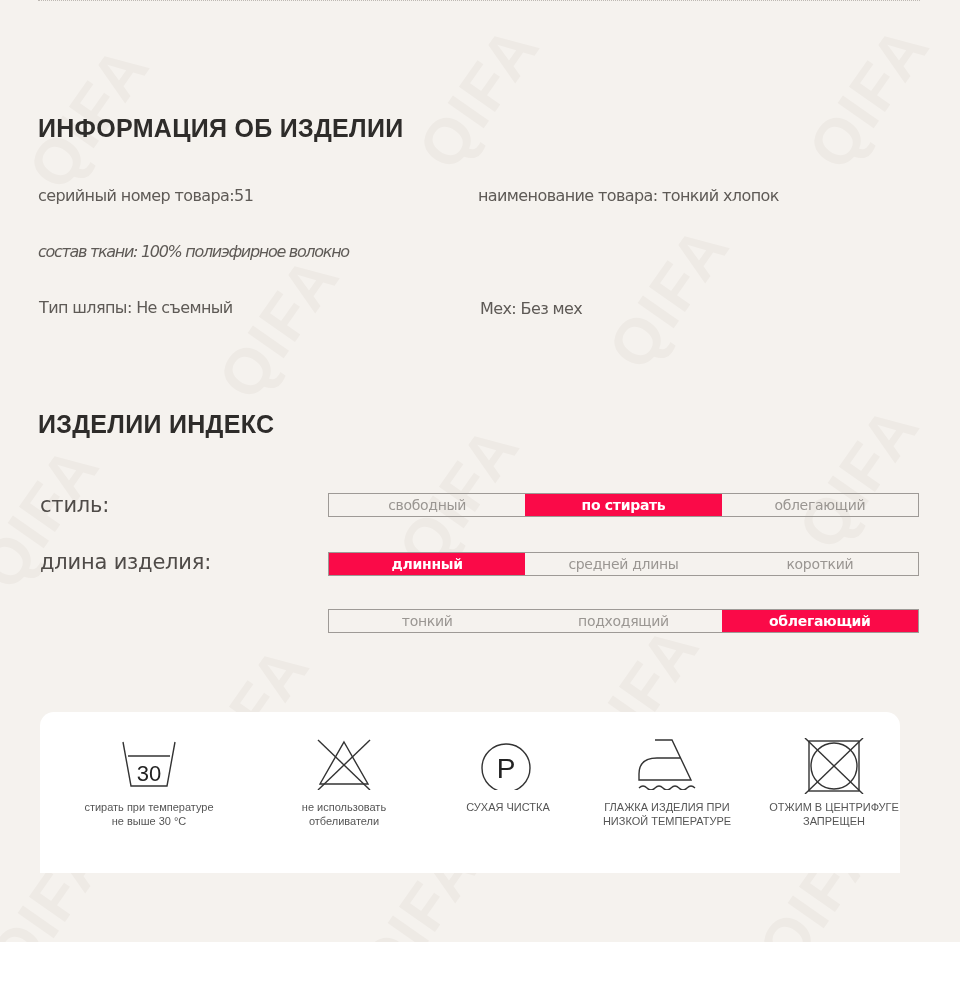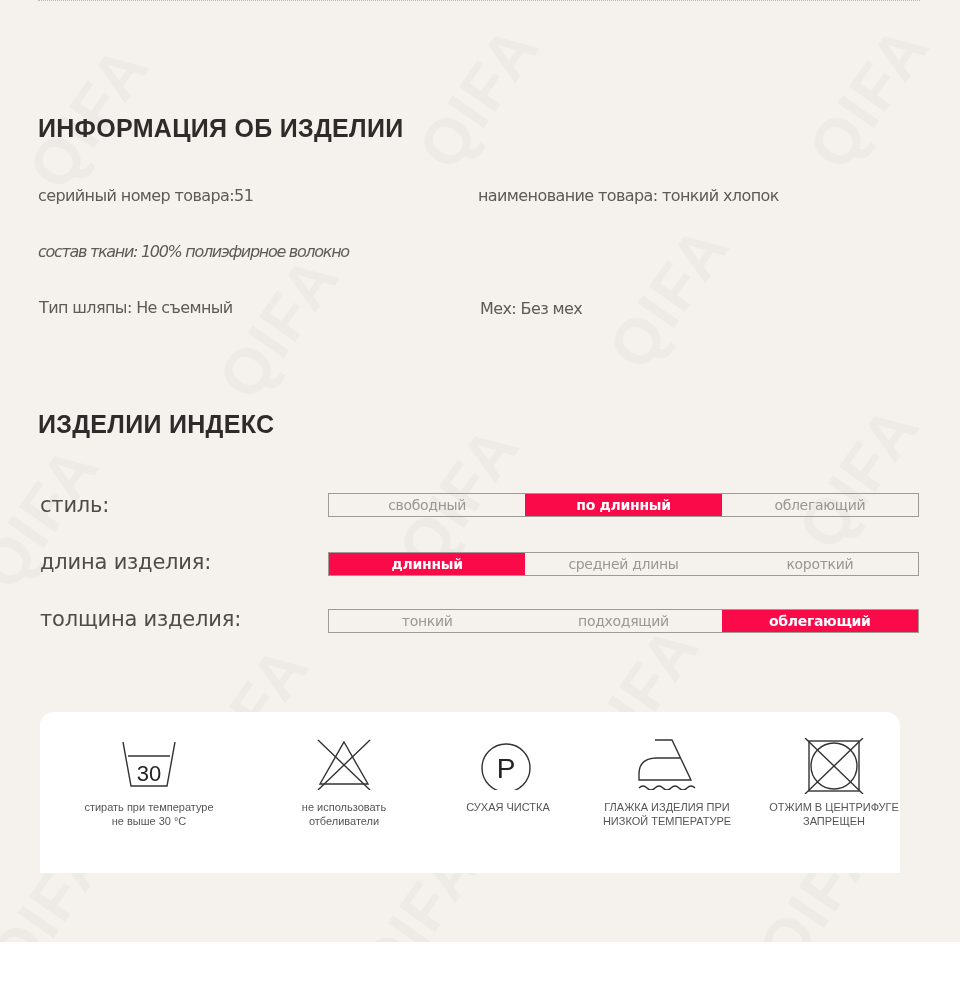--- a/index.html
+++ b/index.html
@@ -86,32 +86,31 @@
   <div class="info-item large" style="left:478px; top:186px;">наименование товара: тонкий хлопок</div>
   <div class="info-item large" style="left:38px; top:242px; letter-spacing:-1.3px;font-style:italic;">состав ткани:  100% полиэфирное волокно</div>
   <div class="info-item large" style="left:39px; top:298px;">Тип шляпы: Не съемный</div>
   <div class="info-item large" style="left:480px; top:299px;">Мех: Без мех</div>
 
   <h2 class="section-title" style="top:410px;">ИЗДЕЛИИ ИНДЕКС</h2>
 
   <div class="idx-label" style="top:493px;">стиль:</div>
   <div class="scale" style="top:493px;">
     <div class="opt">свободный</div>
-    <div class="opt active">по длинный</div>
+    <div class="opt active">по стирать</div>
     <div class="opt">облегающий</div>
   </div>
 
   <div class="idx-label" style="top:550px;">длина изделия:</div>
   <div class="scale" style="top:552px;">
     <div class="opt active">длинный</div>
     <div class="opt">средней длины</div>
     <div class="opt">короткий</div>
   </div>
 
-  <div class="idx-label" style="top:607px;">толщина изделия:</div>
   <div class="scale" style="top:609px;">
     <div class="opt">тонкий</div>
     <div class="opt">подходящий</div>
     <div class="opt active">облегающий</div>
   </div>
 
   <div class="care-panel">
 
     <div class="care-item" style="left:29px;">
       <svg width="60" height="52" viewBox="0 0 60 52">

